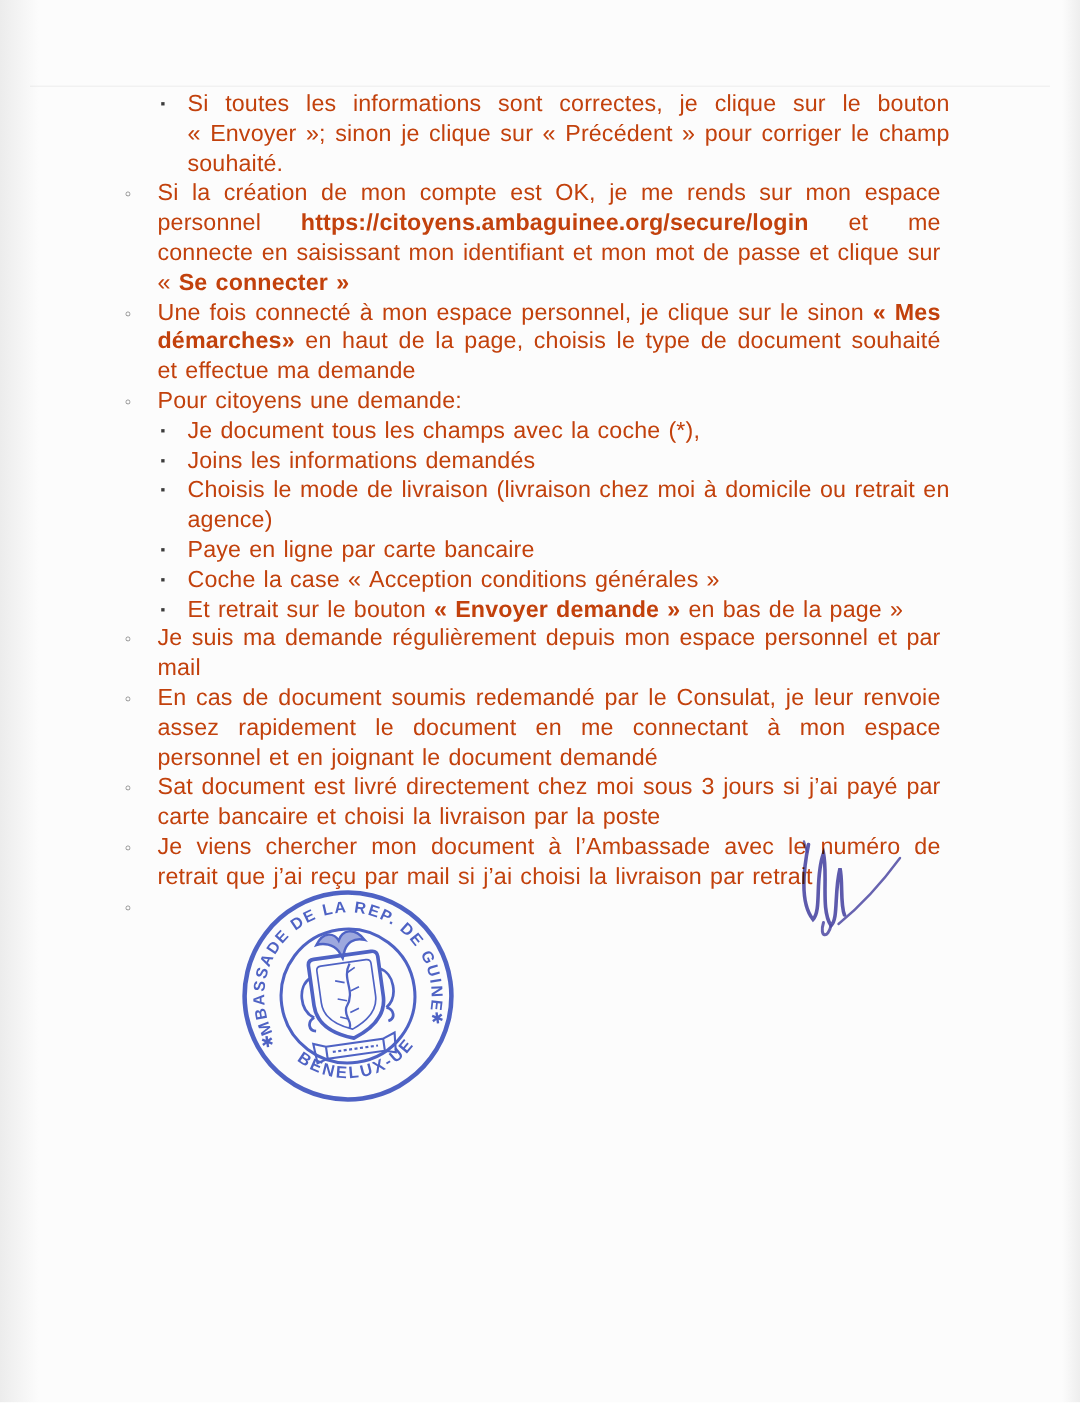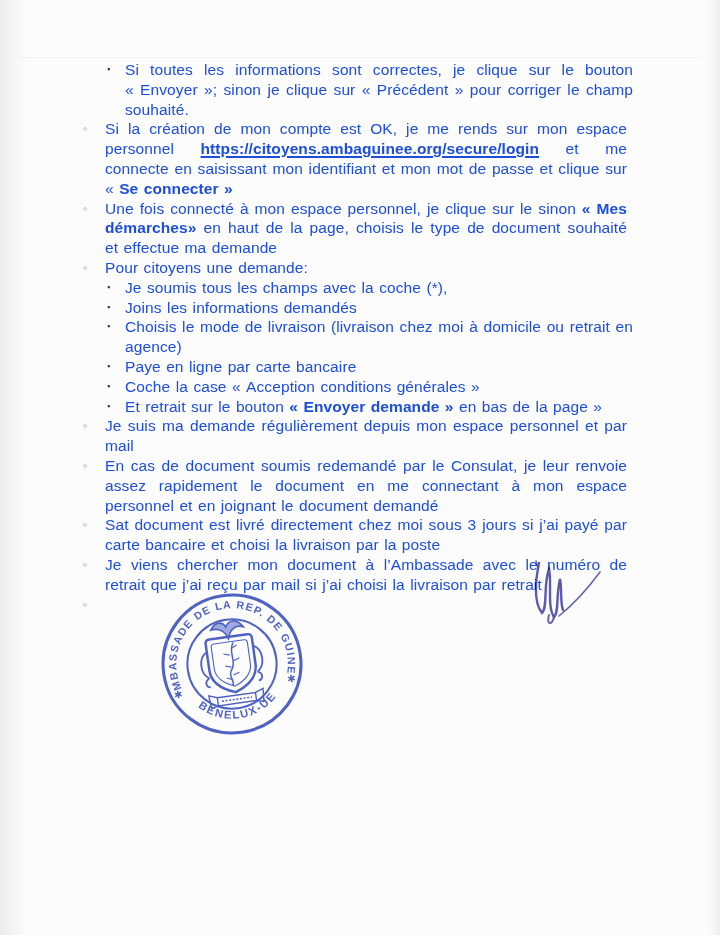--- a/index.html
+++ b/index.html
@@ -16,30 +16,30 @@
     background:linear-gradient(to left,#eeeeee, rgba(255,255,255,0)); }
   .scan-line { position:absolute; top:57px; left:20px; width:680px; height:1px;
     background:rgba(0,0,0,0.045); }
 
   .doc-body { position:absolute; left:0; top:60px; }
   .row { display:flex; align-items:flex-start; }
   .row .bullet { flex:none; line-height:19.8px; }
   .row .text {
     font-size:15.5px; line-height:19.8px;
     text-align:justify; letter-spacing:0.1px; word-spacing:1px;
-    color:#1d4ed8;
+    color:#c2410c;
   }
   .l1 { margin-left:83px; }
   .l1 .bullet { width:22px; color:#8f8f8f; font-size:13px; }
   .l1 .text { width:522px; }
   .l2 { margin-left:107px; }
   .l2 .bullet { width:18px; color:#3c3c3c; font-size:9px; }
   .l2 .text { width:508px; }
   .b { font-weight:bold; }
-  .u { text-decoration:underline; text-decoration-thickness:1.5px; text-underline-offset:2px; }
+  .u { text-decoration-thickness:1.5px; text-underline-offset:2px; }
 
   .signoff {
     position:absolute; left:281px; top:652px;
     font-size:16px; font-weight:bold; color:#4b4b4b;
     letter-spacing:0.2px; word-spacing:1px; z-index:2;
   }
   .stamp {
     position:absolute; left:158px; top:590px; width:148px; height:148px;
     z-index:5; mix-blend-mode:multiply; opacity:0.92;
   }
@@ -69,21 +69,21 @@
         <div class="row l1">
           <span class="bullet">◦</span>
           <span class="text"><span>Une fois connecté à mon espace personnel, je clique sur le sinon </span><span class="b">«&nbsp;Mes démarches»</span><span> en haut de la page, choisis le type de document souhaité et effectue ma demande</span></span>
         </div>
         <div class="row l1">
           <span class="bullet">◦</span>
           <span class="text"><span>Pour citoyens une demande:</span></span>
         </div>
         <div class="row l2">
           <span class="bullet">▪</span>
-          <span class="text"><span>Je soumis tous les champs avec la coche (*),</span></span>
+          <span class="text"><span>Je document tous les champs avec la coche (*),</span></span>
         </div>
         <div class="row l2">
           <span class="bullet">▪</span>
           <span class="text"><span>Joins les informations demandés</span></span>
         </div>
         <div class="row l2">
           <span class="bullet">▪</span>
           <span class="text"><span>Choisis le mode de livraison (livraison chez moi à domicile ou retrait en agence)</span></span>
         </div>
         <div class="row l2">

